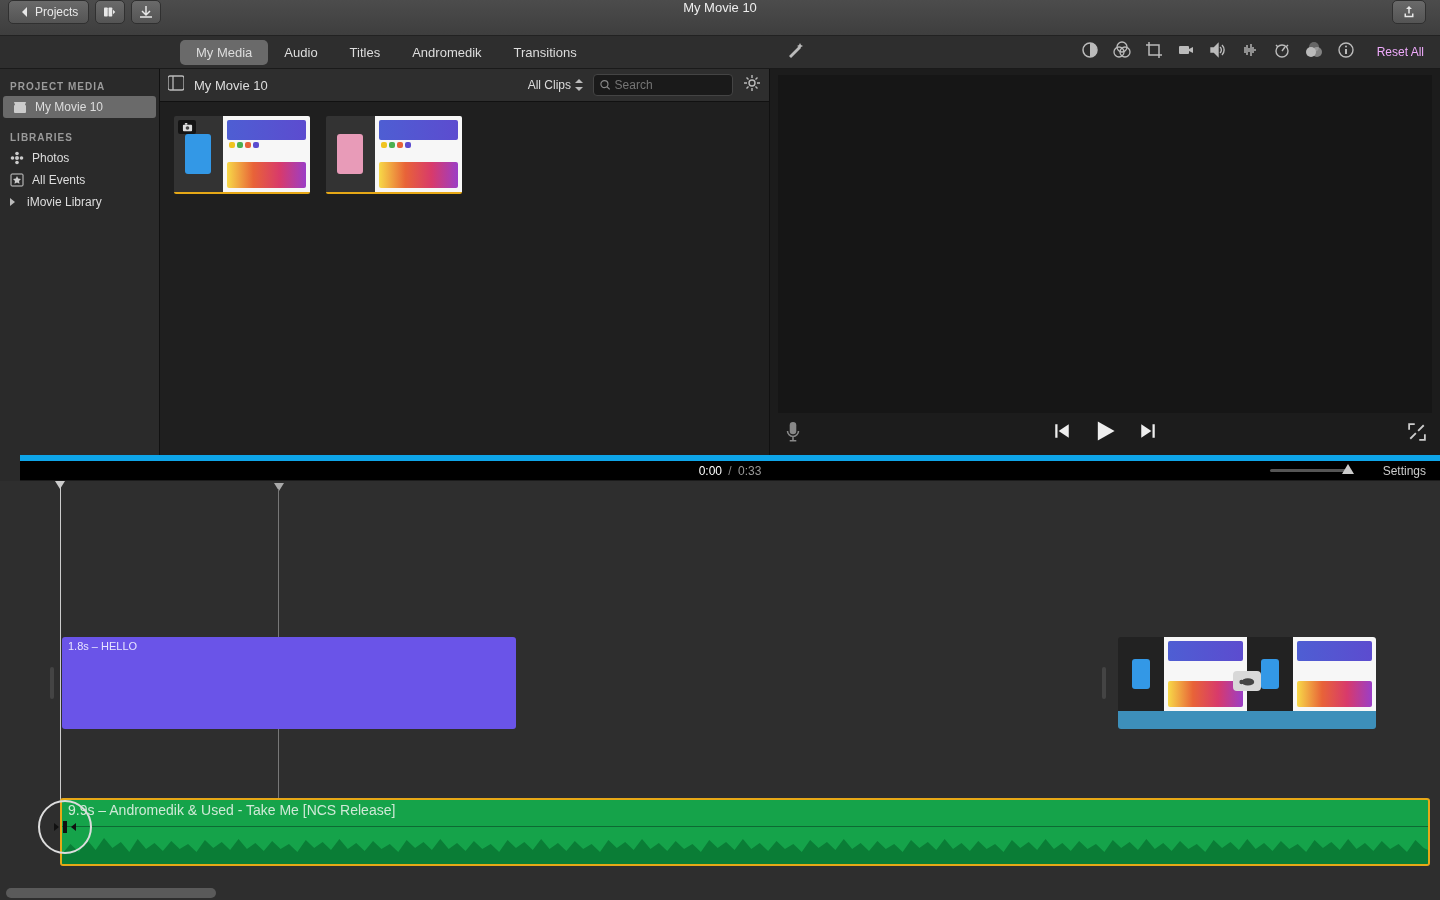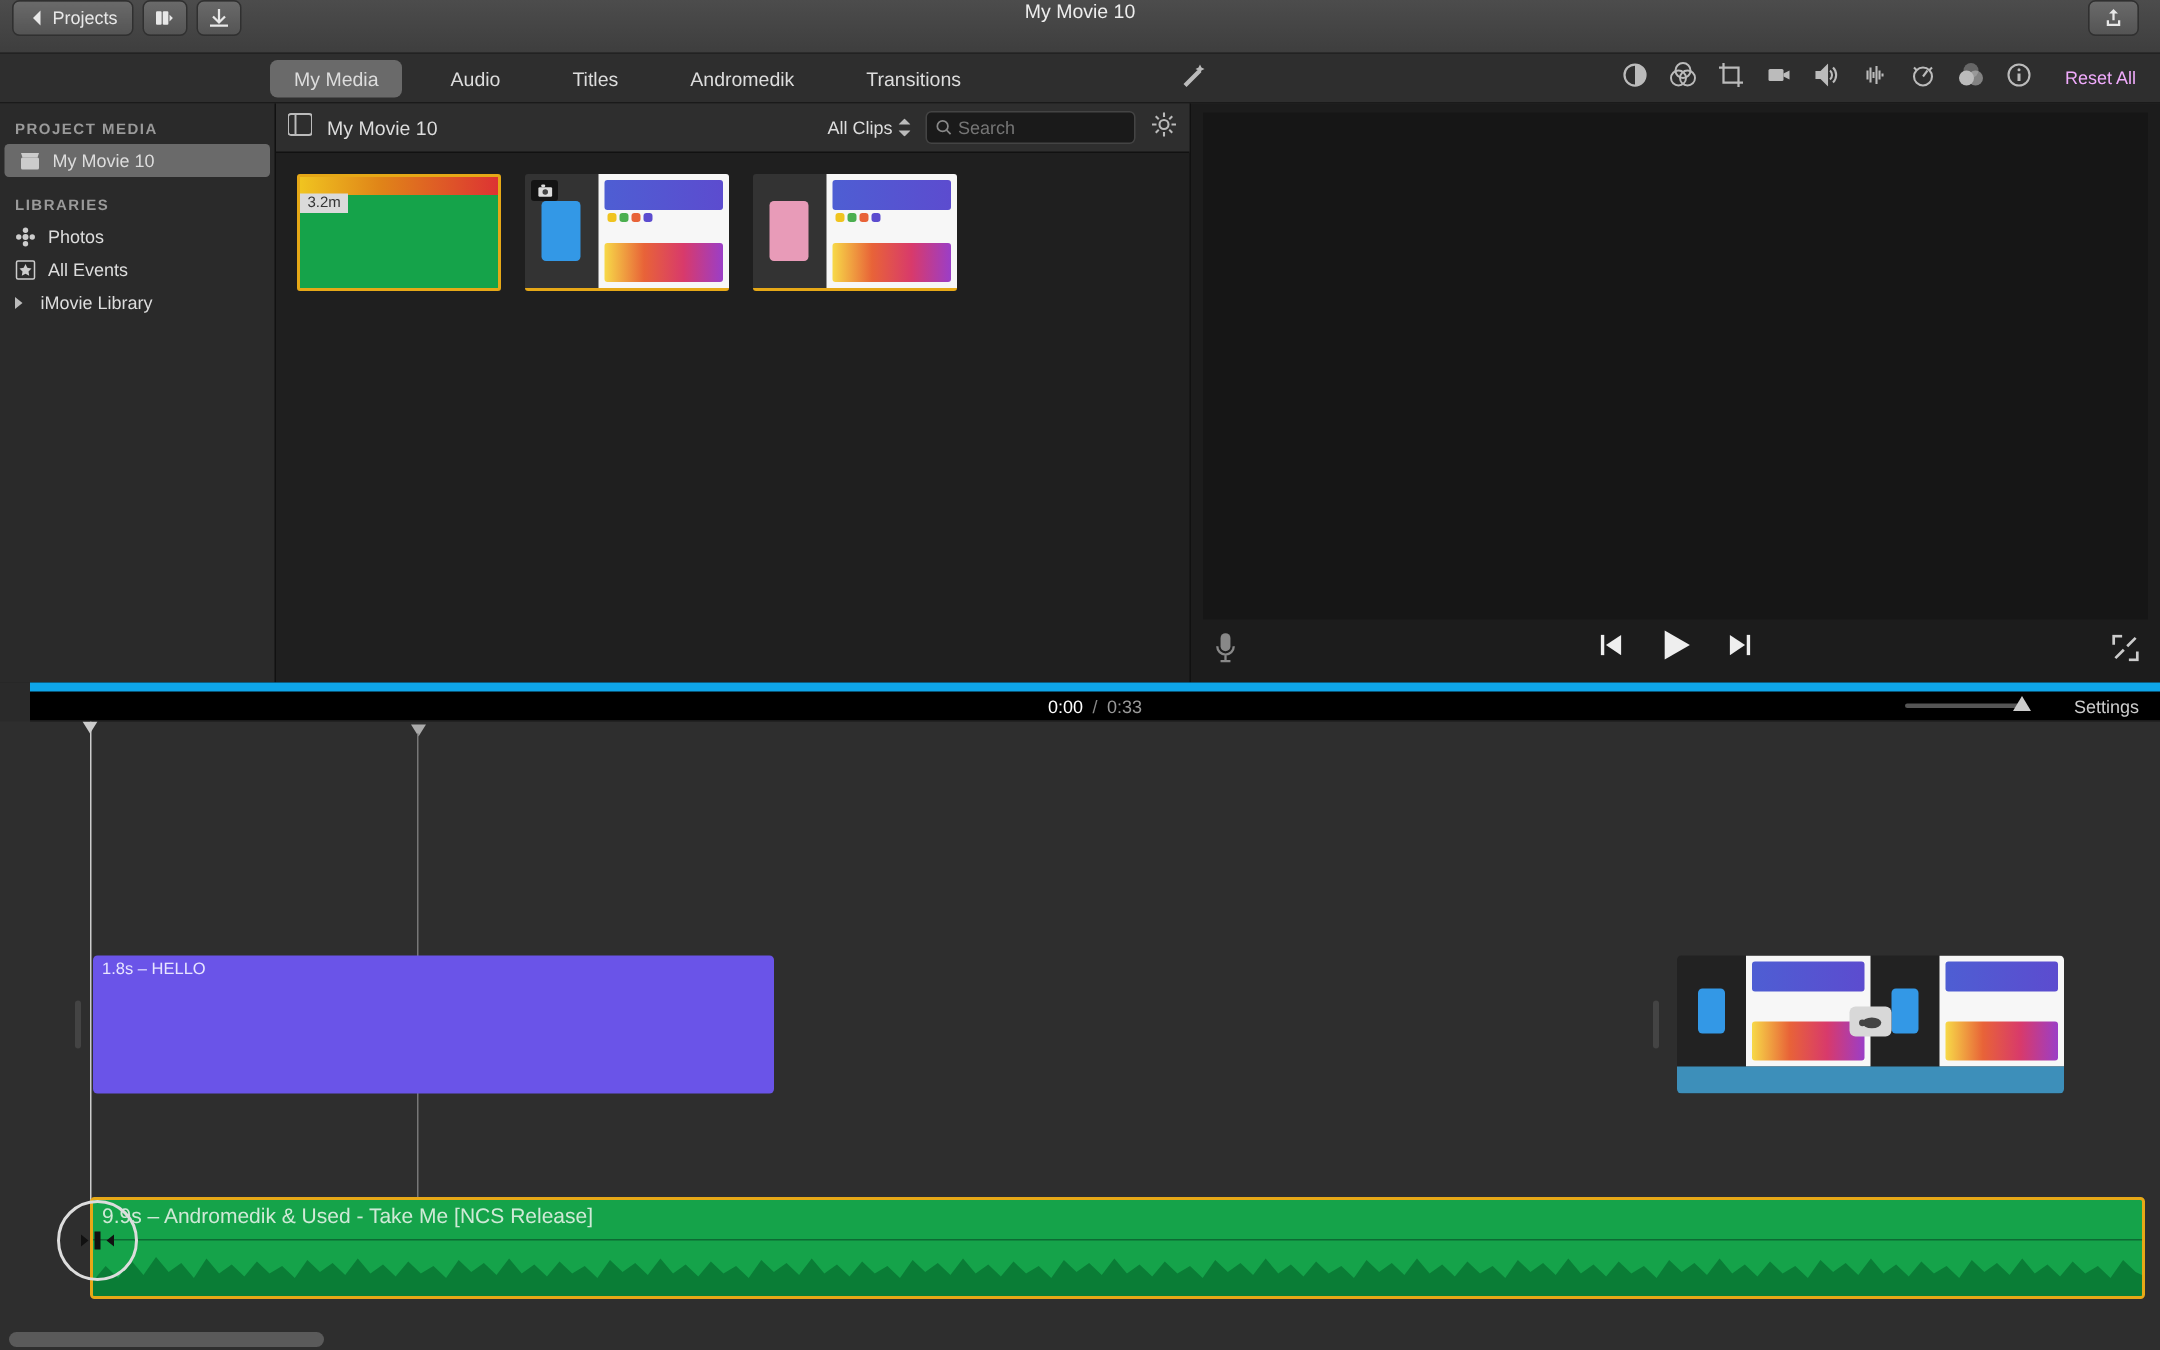--- a/index.html
+++ b/index.html
@@ -7,31 +7,31 @@
 
 
 .titlebar { height:36px; background:linear-gradient(#4c4c4c,#3e3e3e); display:flex; align-items:flex-start; padding:0 8px; position:relative; border-bottom:1px solid #222; }
 .tb-btn { height:24px; background:linear-gradient(#6a6a6a,#545454); border:1px solid #303030; border-radius:5px; display:flex; align-items:center; justify-content:center; color:#e8e8e8; font-size:12px; padding:0 10px; margin-right:6px; cursor:pointer; }
 .tb-btn svg { width:12px; height:12px; fill:#e8e8e8; }
 .titlebar .title { position:absolute; left:50%; transform:translateX(-50%); font-size:13px; color:#eee; }
 .share-btn { margin-left:auto; margin-right:6px; }
 
 
 .tabs-row { height:33px; background:#2e2e2e; display:flex; border-bottom:1px solid #1a1a1a; }
-.tabs-left { width:770px; display:flex; align-items:center; padding-left:180px; gap:16px; }
+.tabs-left { width:770px; display:flex; align-items:center; padding-left:180px; gap:0; }
 .tab { padding:5px 16px; font-size:13px; color:#ddd; border-radius:5px; cursor:pointer; }
 .tab.active { background:#6a6a6a; }
 .tabs-right { flex:1; display:flex; align-items:center; padding:0 16px; gap:14px; }
 .tabs-right .wand { margin-right:auto; }
 .tabs-right svg { width:18px; height:18px; fill:#bbb; cursor:pointer; }
 .reset-all { font-size:12px; color:#f0abfc; margin-left:8px; }
 
 
 .middle { height:386px; display:flex; background:#1f1f1f; }
-.sidebar { width:184px; background:#2a2a2a; border-right:1px solid #111; padding-top:6px; font-size:12px; }
+.sidebar { width:160px; background:#2a2a2a; border-right:1px solid #111; padding-top:6px; font-size:12px; }
 .sb-head { color:#9a9a9a; font-size:10px; letter-spacing:1px; padding:6px 10px 4px; font-weight:600; }
 .sb-item { display:flex; align-items:center; gap:8px; padding:4px 10px; color:#ddd; cursor:pointer; }
 .sb-item.active { background:#6a6a6a; border-radius:3px; margin:0 3px; }
 .sb-item svg { width:14px; height:14px; fill:#ccc; }
 .tri { display:inline-block; width:0; height:0; border-top:4px solid transparent; border-bottom:4px solid transparent; border-left:5px solid #bbb; margin-right:4px;}
 
 .browser { flex:1; max-width:610px; background:#1f1f1f; display:flex; flex-direction:column; border-right:1px solid #111; }
 .browser-bar { height:33px; background:#2e2e2e; display:flex; align-items:center; padding:0 8px; gap:10px; border-bottom:1px solid #111; }
 .browser-bar .proj-name { font-size:13px; color:#ddd; }
 .browser-bar .spacer { flex:1; }
@@ -250,24 +250,20 @@
             <line x1="8" y1="8" x2="11" y2="11" stroke="#888" stroke-width="1.3"></line>
           </svg>
         <input placeholder="Search" style="">
       </div>
       <span class="gear"><svg viewBox="0 0 18 18">
             <circle cx="9" cy="9" r="3" fill="none" stroke="#bbb" stroke-width="1.4"></circle>
             <path d="M9 1v3M9 14v3M1 9h3M14 9h3M3.5 3.5l2 2M12.5 12.5l2 2M14.5 3.5l-2 2M5.5 12.5l-2 2" stroke="#bbb" stroke-width="1.4"></path>
           </svg></span>
     </div>
     <div class="thumbs">
-      <div class="thumb audio">
-        <div class="bar-top"></div>
-        <div class="dur">3.2m</div>
-      </div>
       <div class="thumb vid">
         <div class="cam-badge">
             <svg viewBox="0 0 12 10">
               <rect x="1" y="2" width="10" height="7" rx="1"></rect>
               <circle cx="6" cy="5.5" r="2" fill="#444"></circle>
               <rect x="3" y="0" width="3" height="2" rx="1"></rect>
             </svg>
           </div>
         <div class="mock">
             <div class="mock-left">

